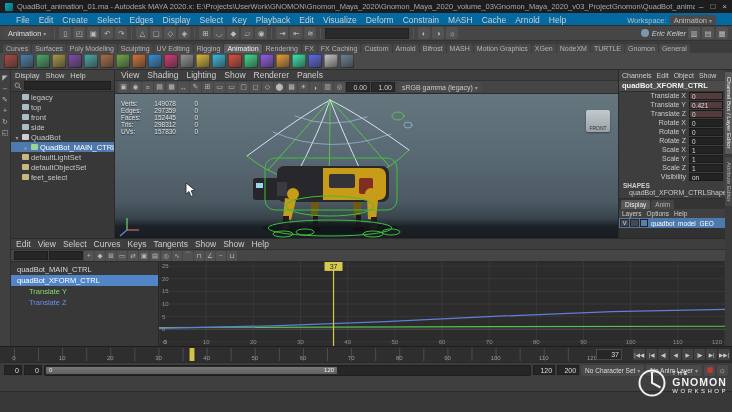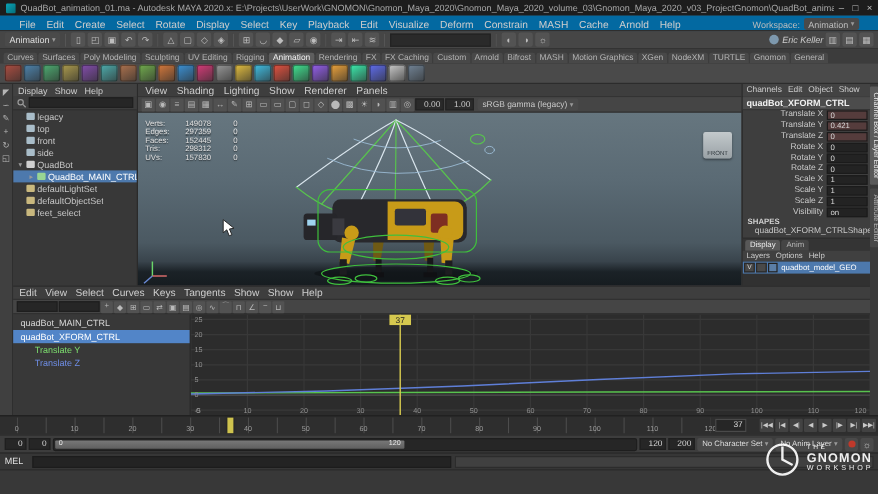--- a/index.html
+++ b/index.html
@@ -167,21 +167,21 @@
         <span>×</span>
       </span>
   </div>
 
   <div class="abs menubar">
     <div id="menu-items">
         <span class="mi">File</span>
         <span class="mi">Edit</span>
         <span class="mi">Create</span>
         <span class="mi">Select</span>
-        <span class="mi">Rotate</span>
+        <span class="mi">Edges</span>
         <span class="mi">Display</span>
         <span class="mi">Select</span>
         <span class="mi">Key</span>
         <span class="mi">Playback</span>
         <span class="mi">Edit</span>
         <span class="mi">Visualize</span>
         <span class="mi">Deform</span>
         <span class="mi">Constrain</span>
         <span class="mi">MASH</span>
         <span class="mi">Cache</span>
@@ -708,25 +708,20 @@
     <span class="dd rs-dd">No Character Set</span>
     <span class="dd rs-dd">No Anim Layer</span>
     <span class="ak">
         <span class="ak-key"></span>
       </span>
     <span class="ak">
         <span class="gear">☼</span>
       </span>
   </div>
 
-  <div class="abs cmdrow">
-    <span class="cmd-label">MEL</span>
-    <input class="cmd-input" style="">
-    <div class="cmd-help"></div>
-  </div>
 
   <div class="abs helprow"></div>
 
   <div class="watermark">
     <svg width="30" height="30" viewBox="0 0 30 30">
       <circle cx="15" cy="15" r="12.5" fill="none" stroke="#fff" stroke-width="2"></circle>
       <path d="M15,4 L15,15 L23.5,19.5" stroke="#fff" stroke-width="2" fill="none"></path>
     </svg>
     <span class="wm-text">
       <span class="wm-1">THE</span>

